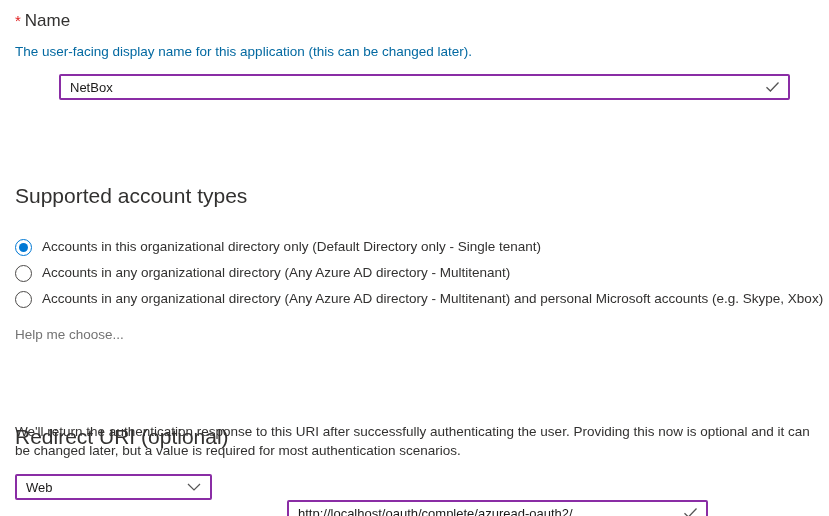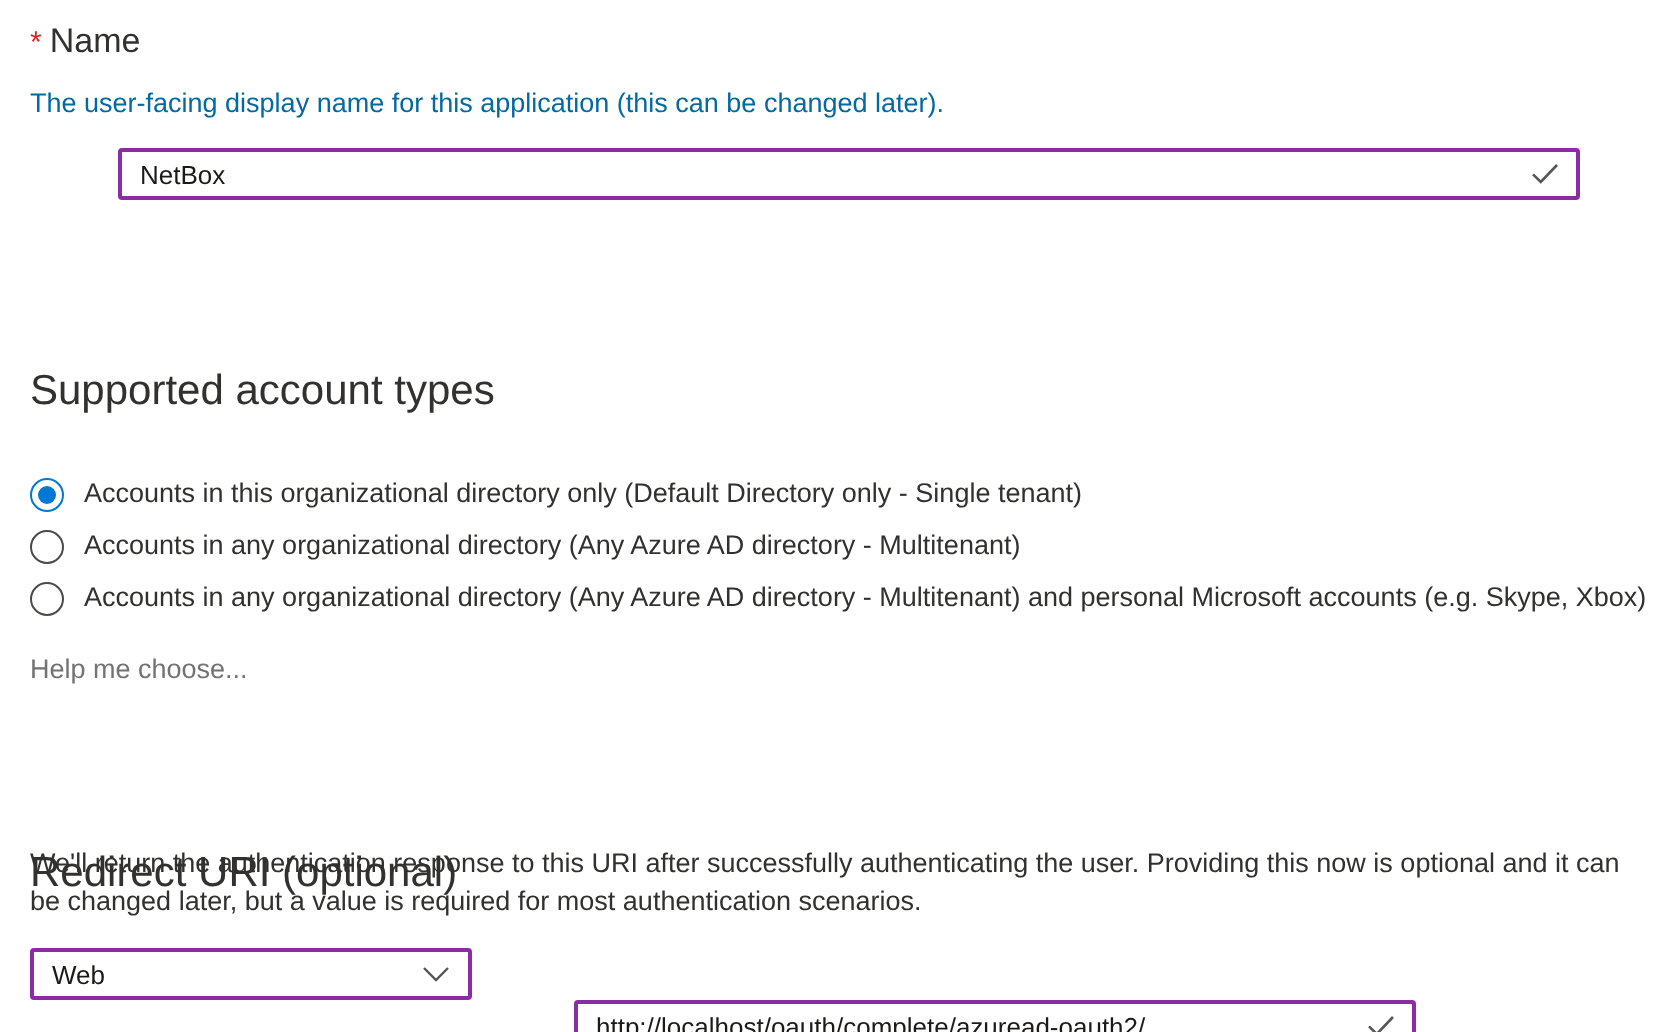--- a/index.html
+++ b/index.html
@@ -163,21 +163,21 @@
       <span class="radio-label">Accounts in any organizational directory (Any Azure AD directory - Multitenant) and personal Microsoft accounts (e.g. Skype, Xbox)</span>
     </div>
   </div>
 
   <a class="abs link" style="left:15px; top:327px;">Help me choose...</a>
 
   <div class="abs section-title" style="left:15px; top:382px;">Redirect URI (optional)</div>
 
   <div class="abs para" style="left:15px; top:422px; width:800px;">We'll return the authentication response to this URI after successfully authenticating the user. Providing this now is optional and it can be changed later, but a value is required for most authentication scenarios.</div>
 
-  <div class="abs dropdown" style="left:15px; top:474px; width:221px;">
+  <div class="abs dropdown" style="left:15px; top:474px; width:197px;">
     <span class="value">Web</span>
     <span style="display:flex;align-items:center;">
       <svg width="14" height="8" viewBox="0 0 14 8">
           <path d="M1 1 L7 7 L13 1" fill="none" stroke="#555555" stroke-width="1.2"></path>
         </svg>
     </span>
   </div>
 
   <div class="abs textbox" style="left:243px; top:474px; width:421px;">
     <span class="value">http://localhost/oauth/complete/azuread-oauth2/</span>

